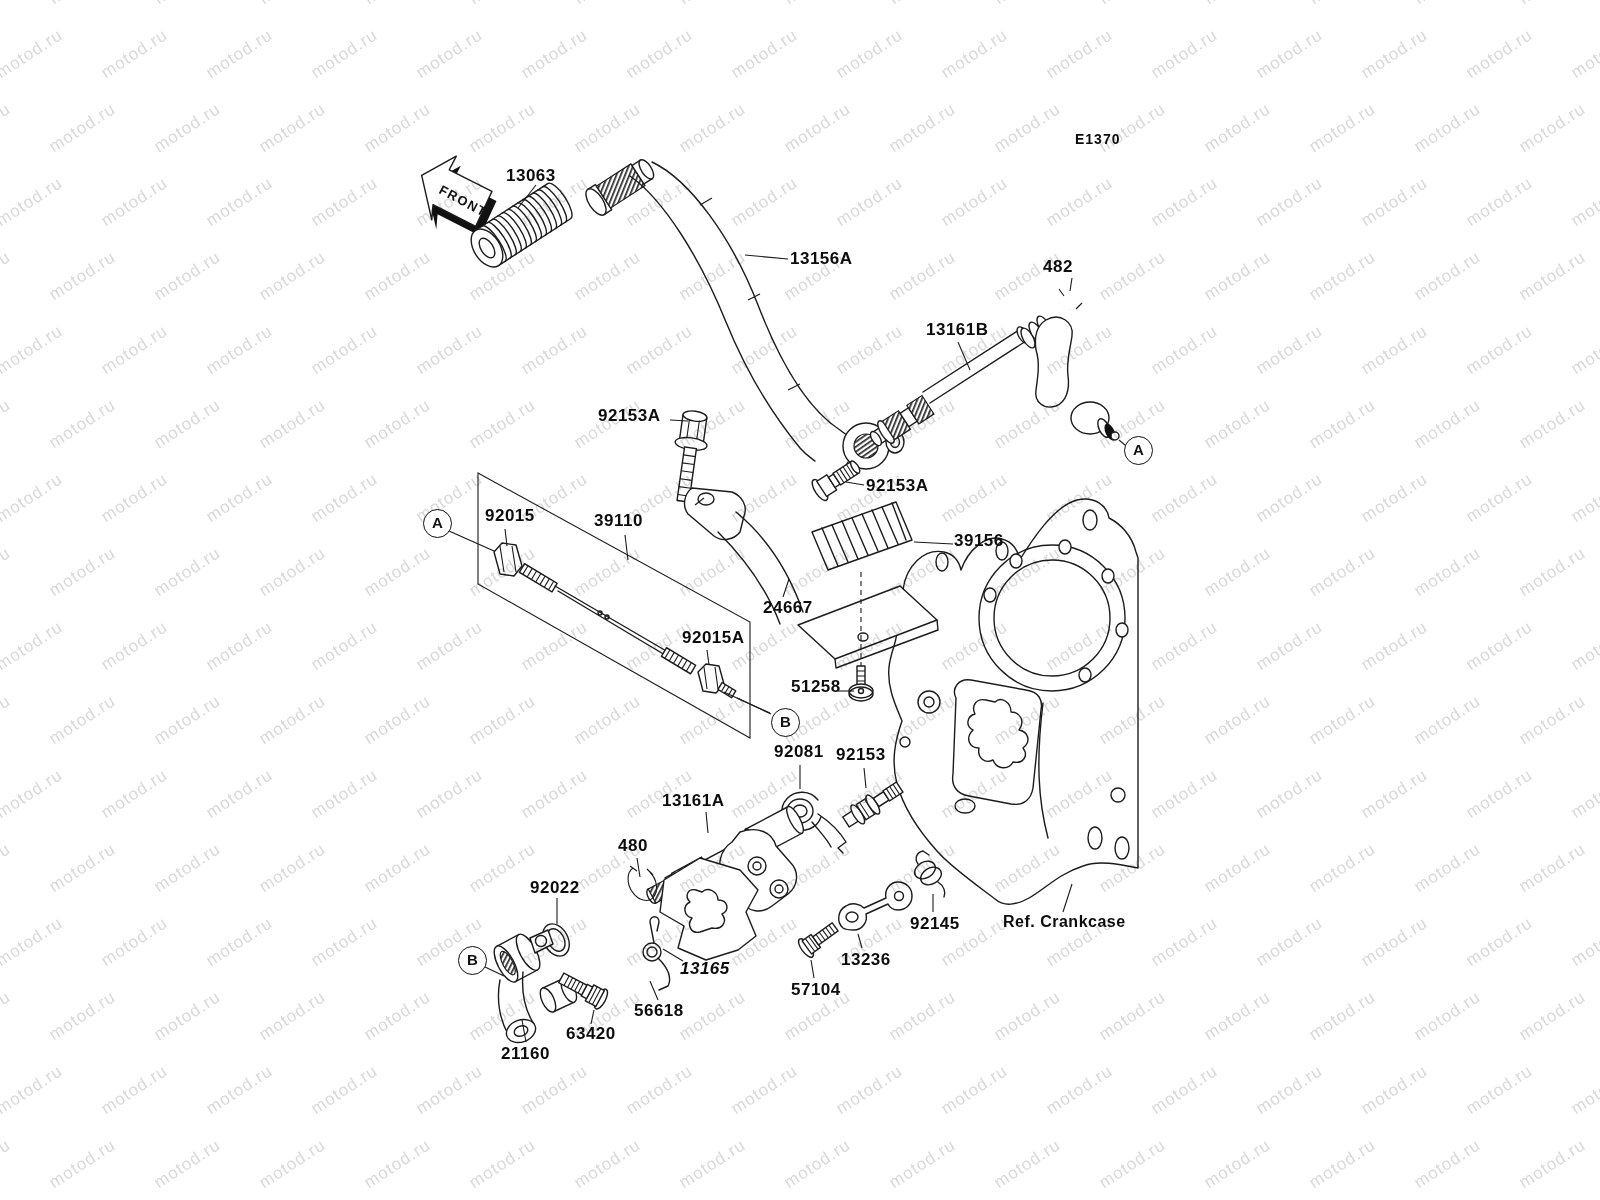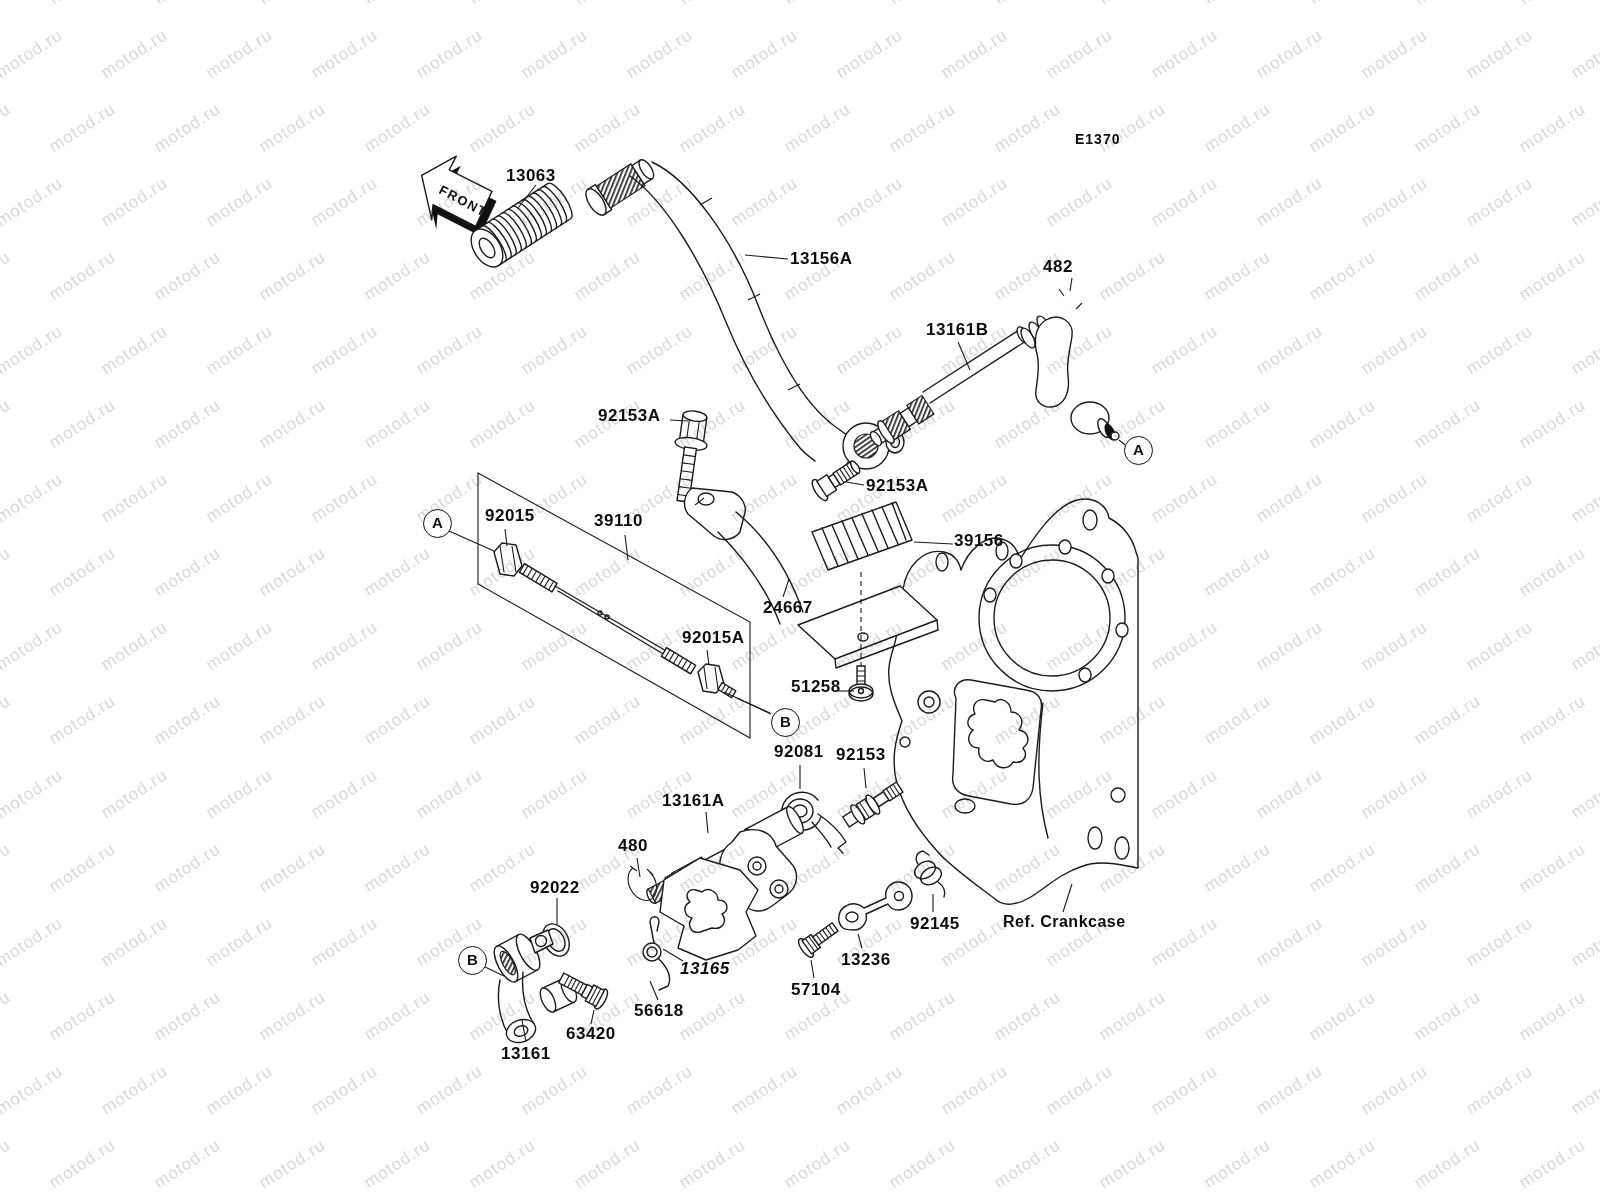--- a/index.html
+++ b/index.html
@@ -652,20 +652,20 @@
       <div class="part-label" style="left: 774px; top: 742px;">92081</div>
       <div class="part-label" style="left: 836px; top: 745px;">92153</div>
       <div class="part-label" style="left: 662px; top: 791px;">13161A</div>
       <div class="part-label" style="left: 618px; top: 836px;">480</div>
       <div class="part-label" style="left: 530px; top: 878px;">92022</div>
       <div class="part-label" style="left: 910px; top: 914px;">92145</div>
       <div class="part-label" style="left: 841px; top: 950px;">13236</div>
       <div class="part-label" style="left: 791px; top: 980px;">57104</div>
       <div class="part-label" style="left: 680px; top: 959px; font-style: italic;">13165</div>
       <div class="part-label" style="left: 634px; top: 1001px;">56618</div>
-      <div class="part-label" style="left: 501px; top: 1044px;">13161</div>
+      <div class="part-label" style="left: 501px; top: 1044px;">21160</div>
       <div class="part-label" style="left: 566px; top: 1024px;">63420</div>
       <div class="callout" style="left: 1124px; top: 436px;">A</div>
       <div class="callout" style="left: 423px; top: 509px;">A</div>
       <div class="callout" style="left: 771px; top: 708px;">B</div>
       <div class="callout" style="left: 458px; top: 946px;">B</div>
     </div>
 </div>
 
 </body></html>

